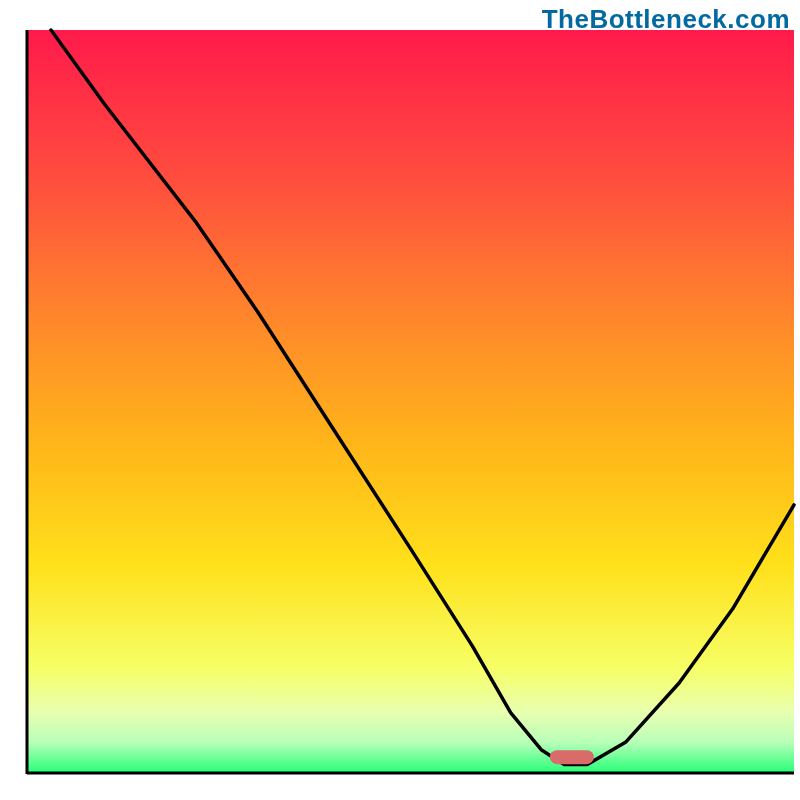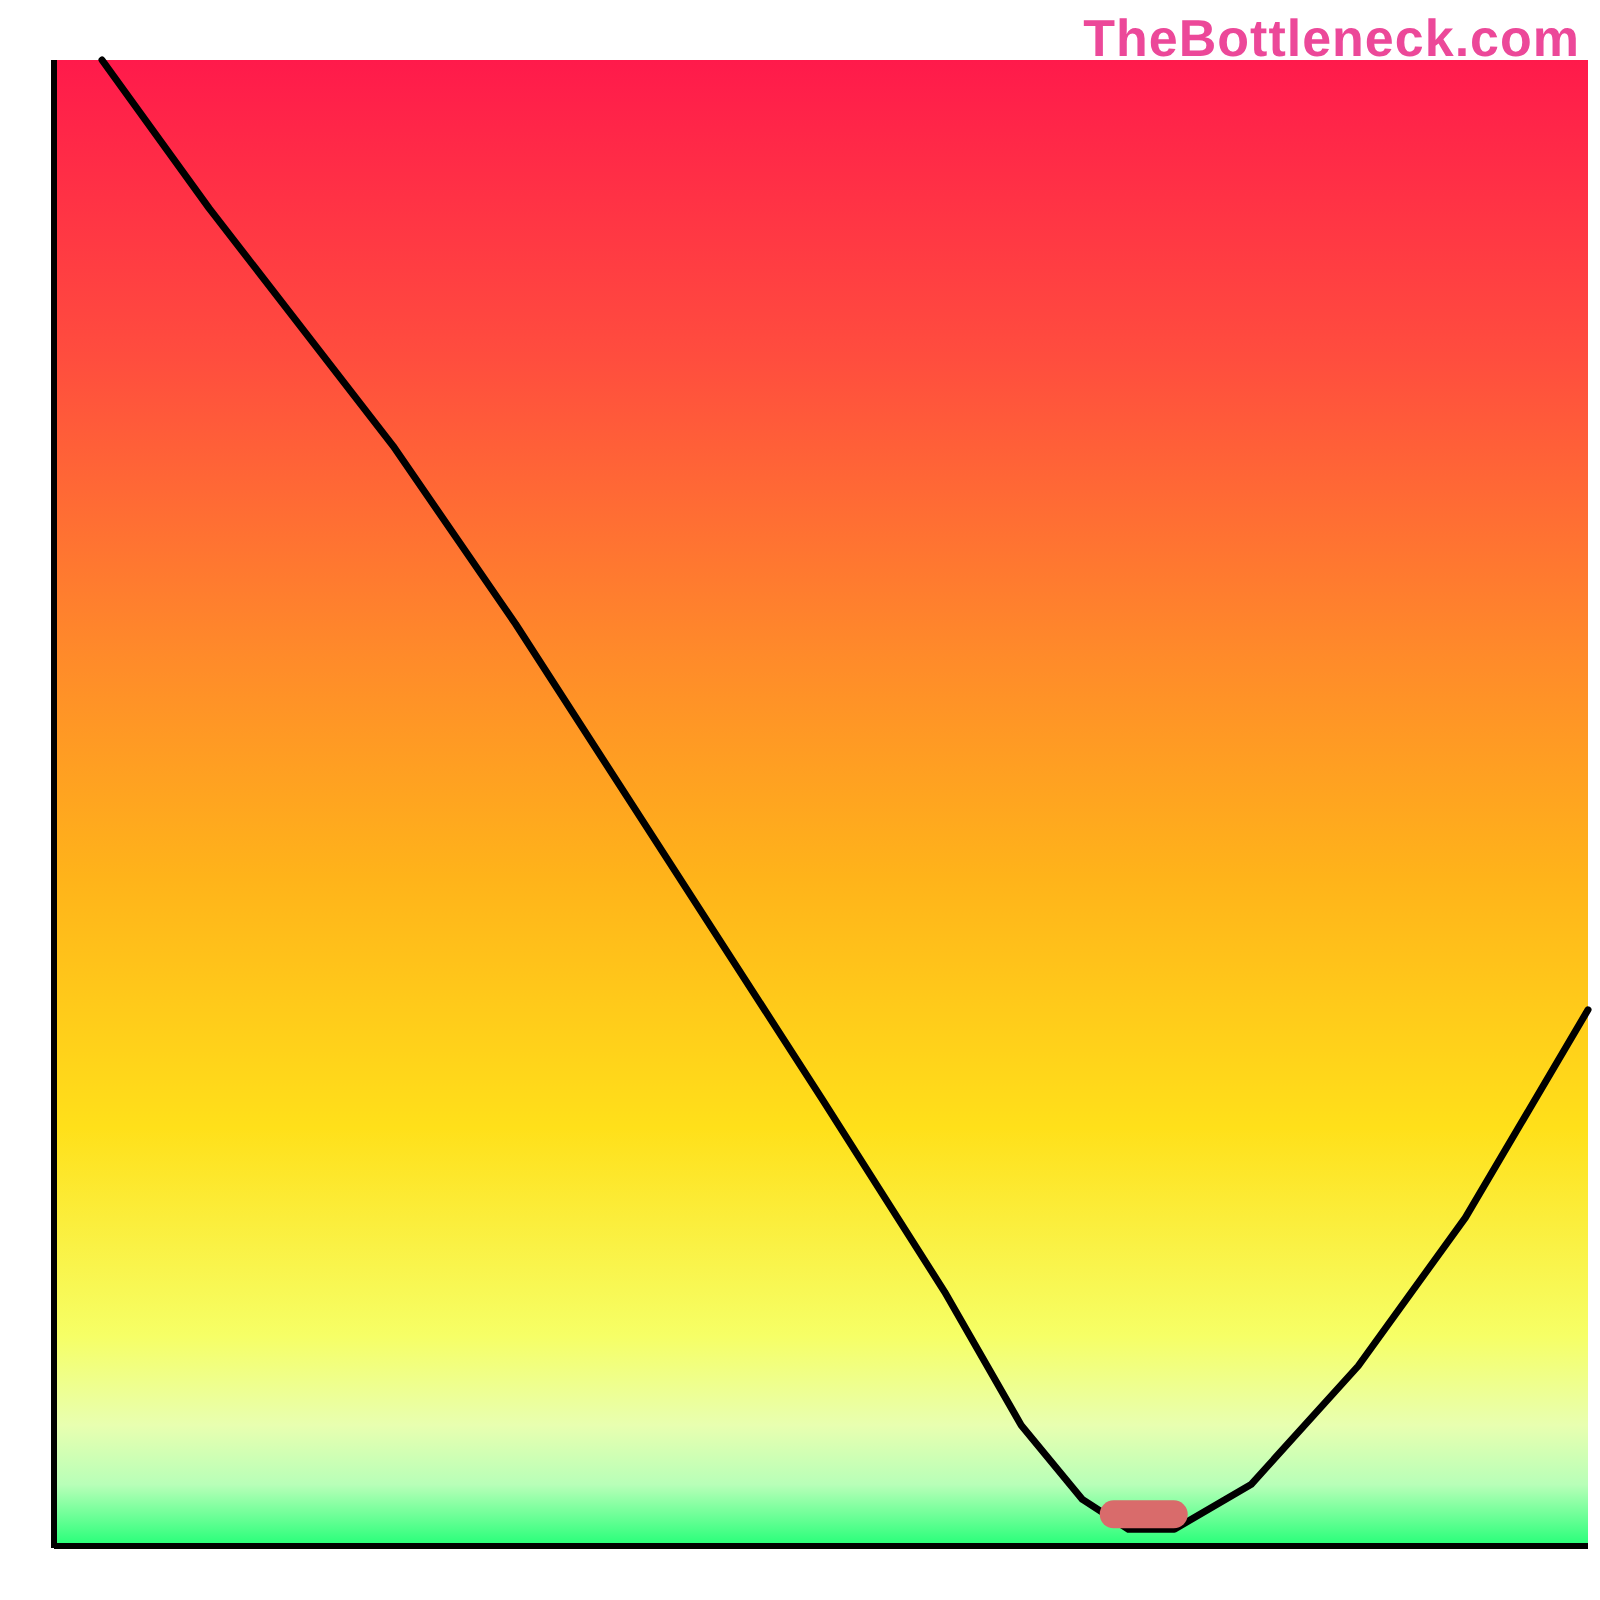--- a/index.html
+++ b/index.html
@@ -15,21 +15,21 @@
     position: relative;
     width: 800px;
     height: 800px;
   }
   .watermark {
     position: absolute;
     top: 4px;
     right: 10px;
     font-size: 26px;
     font-weight: 600;
-    color: #ec4899;
+    color: #0369a1;
     letter-spacing: 0.5px;
     z-index: 10;
   }
   svg {
     display: block;
   }
 </style>
 </head>
 <body>
 

